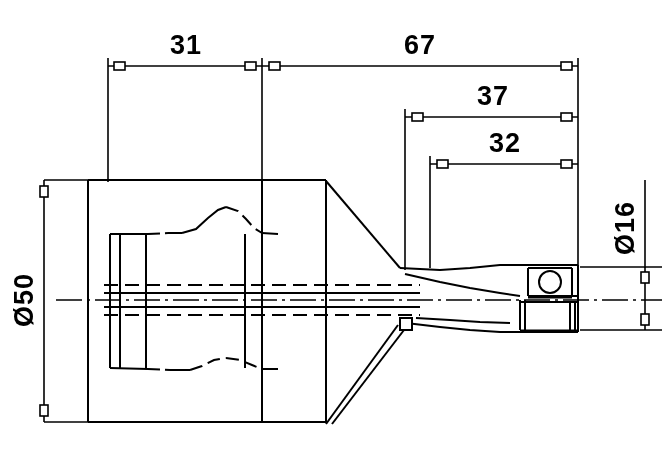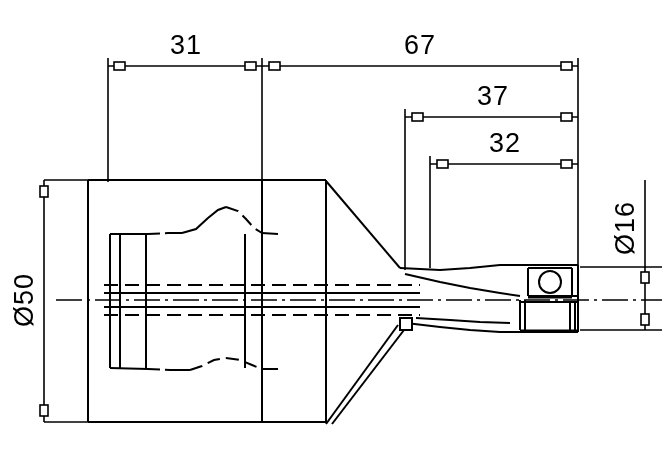--- a/index.html
+++ b/index.html
@@ -3,20 +3,21 @@
 <meta charset="utf-8">
 <title>Technical Drawing</title>
 <style>
   html,body{margin:0;padding:0;background:#ffffff;}
   body{font-family:"Liberation Sans",sans-serif;}
   #sheet{
     position:relative;
     width:670px;height:460px;
     background:#ffffff;
     overflow:hidden;
+    font-weight:bold;
   }
   #sheet svg{display:block;}
   .dim-text{
     font-family:"Liberation Sans",sans-serif;
     font-size:27px;
     fill:#000000;
     letter-spacing:1px;
   }
 </style>
 </head>

